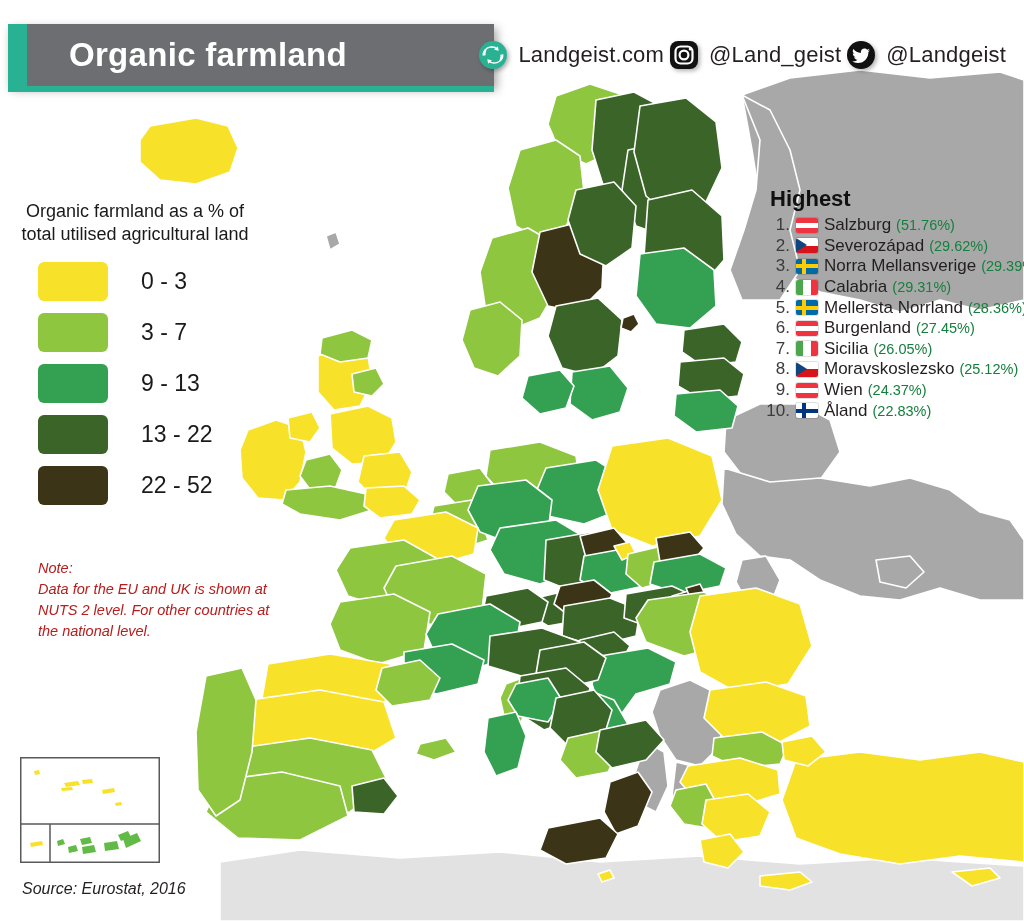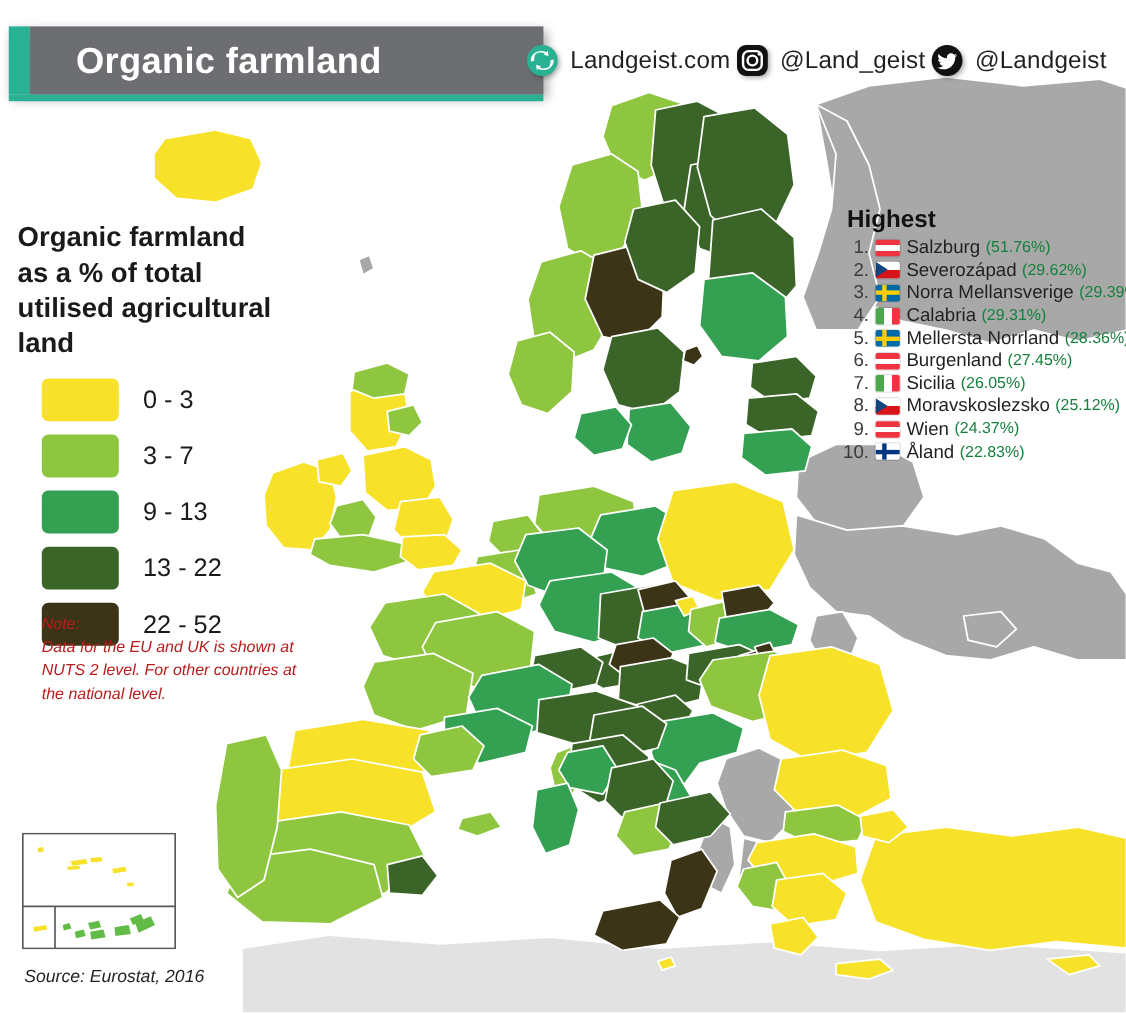--- a/index.html
+++ b/index.html
@@ -41,28 +41,28 @@
     display:flex;flex-direction:row;gap:5px;align-items:flex-end;margin-top:24px;
   }
   .brand-row{display:flex;align-items:center;gap:10px;}
   .brand-ico{width:30px;height:30px;flex:0 0 30px;position:relative;
     filter:drop-shadow(2px 2px 2px rgba(0,0,0,.3));}
   .brand-label{font-size:22px;color:#231f20;white-space:nowrap;letter-spacing:.2px;}
 
   
   #legend{position:absolute;left:10px;top:200px;width:250px;}
   #legend-title{
-    font-size:25px;font-weight:bold;color:#1a1a1a;
+    font-size:18px;font-weight:normal;color:#1a1a1a;text-align:center;
     line-height:1.28;margin:0 0 16px 0;padding:0 6px;
   }
   .legend-row{display:flex;align-items:center;height:39px;margin-bottom:12px;}
   .legend-swatch{
     width:70px;height:39px;border-radius:6px;margin-left:28px;flex:0 0 70px;
   }
-  .legend-label{font-size:23px;color:#1a1a1a;margin-left:22px;white-space:nowrap;}
+  .legend-label{font-size:23px;color:#1a1a1a;margin-left:33px;white-space:nowrap;}
 
   
   #note{
     position:absolute;left:38px;top:558px;width:240px;
     font-size:14.5px;font-style:italic;color:#b91c1c;line-height:1.45;
   }
   #note .note-head{display:block;}
 
   
   #inset{position:absolute;left:20px;top:757px;width:140px;height:106px;}

